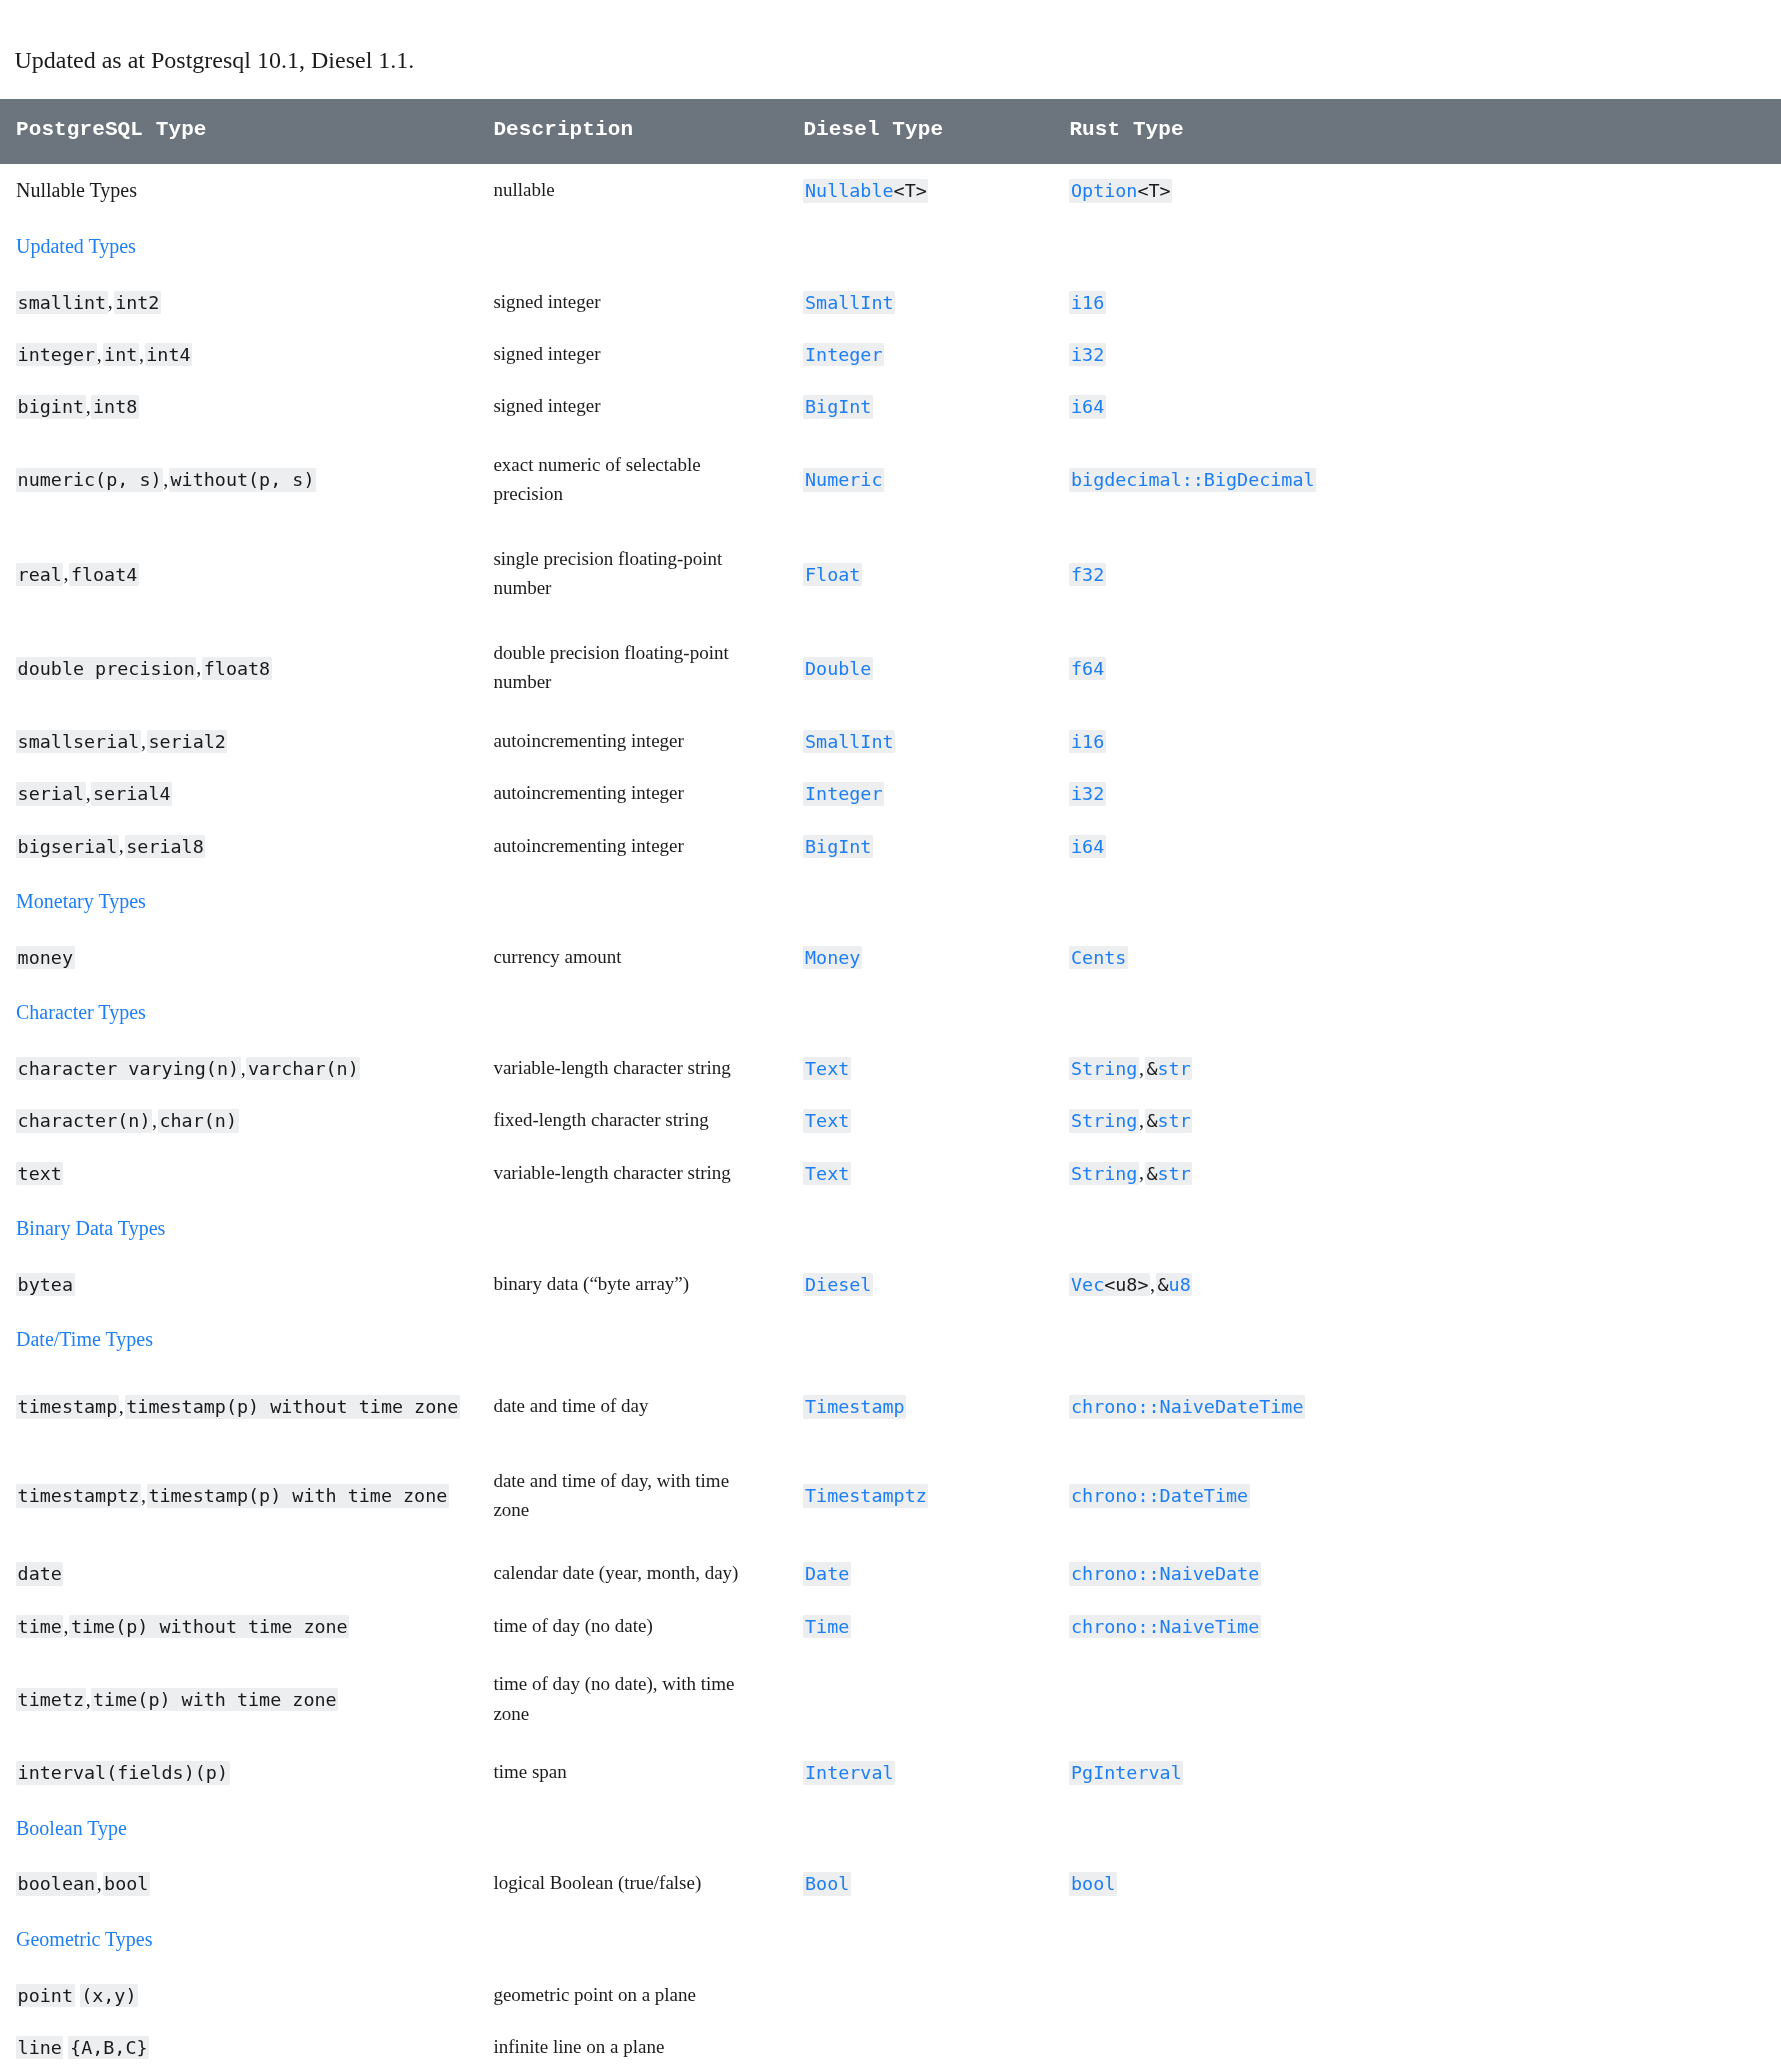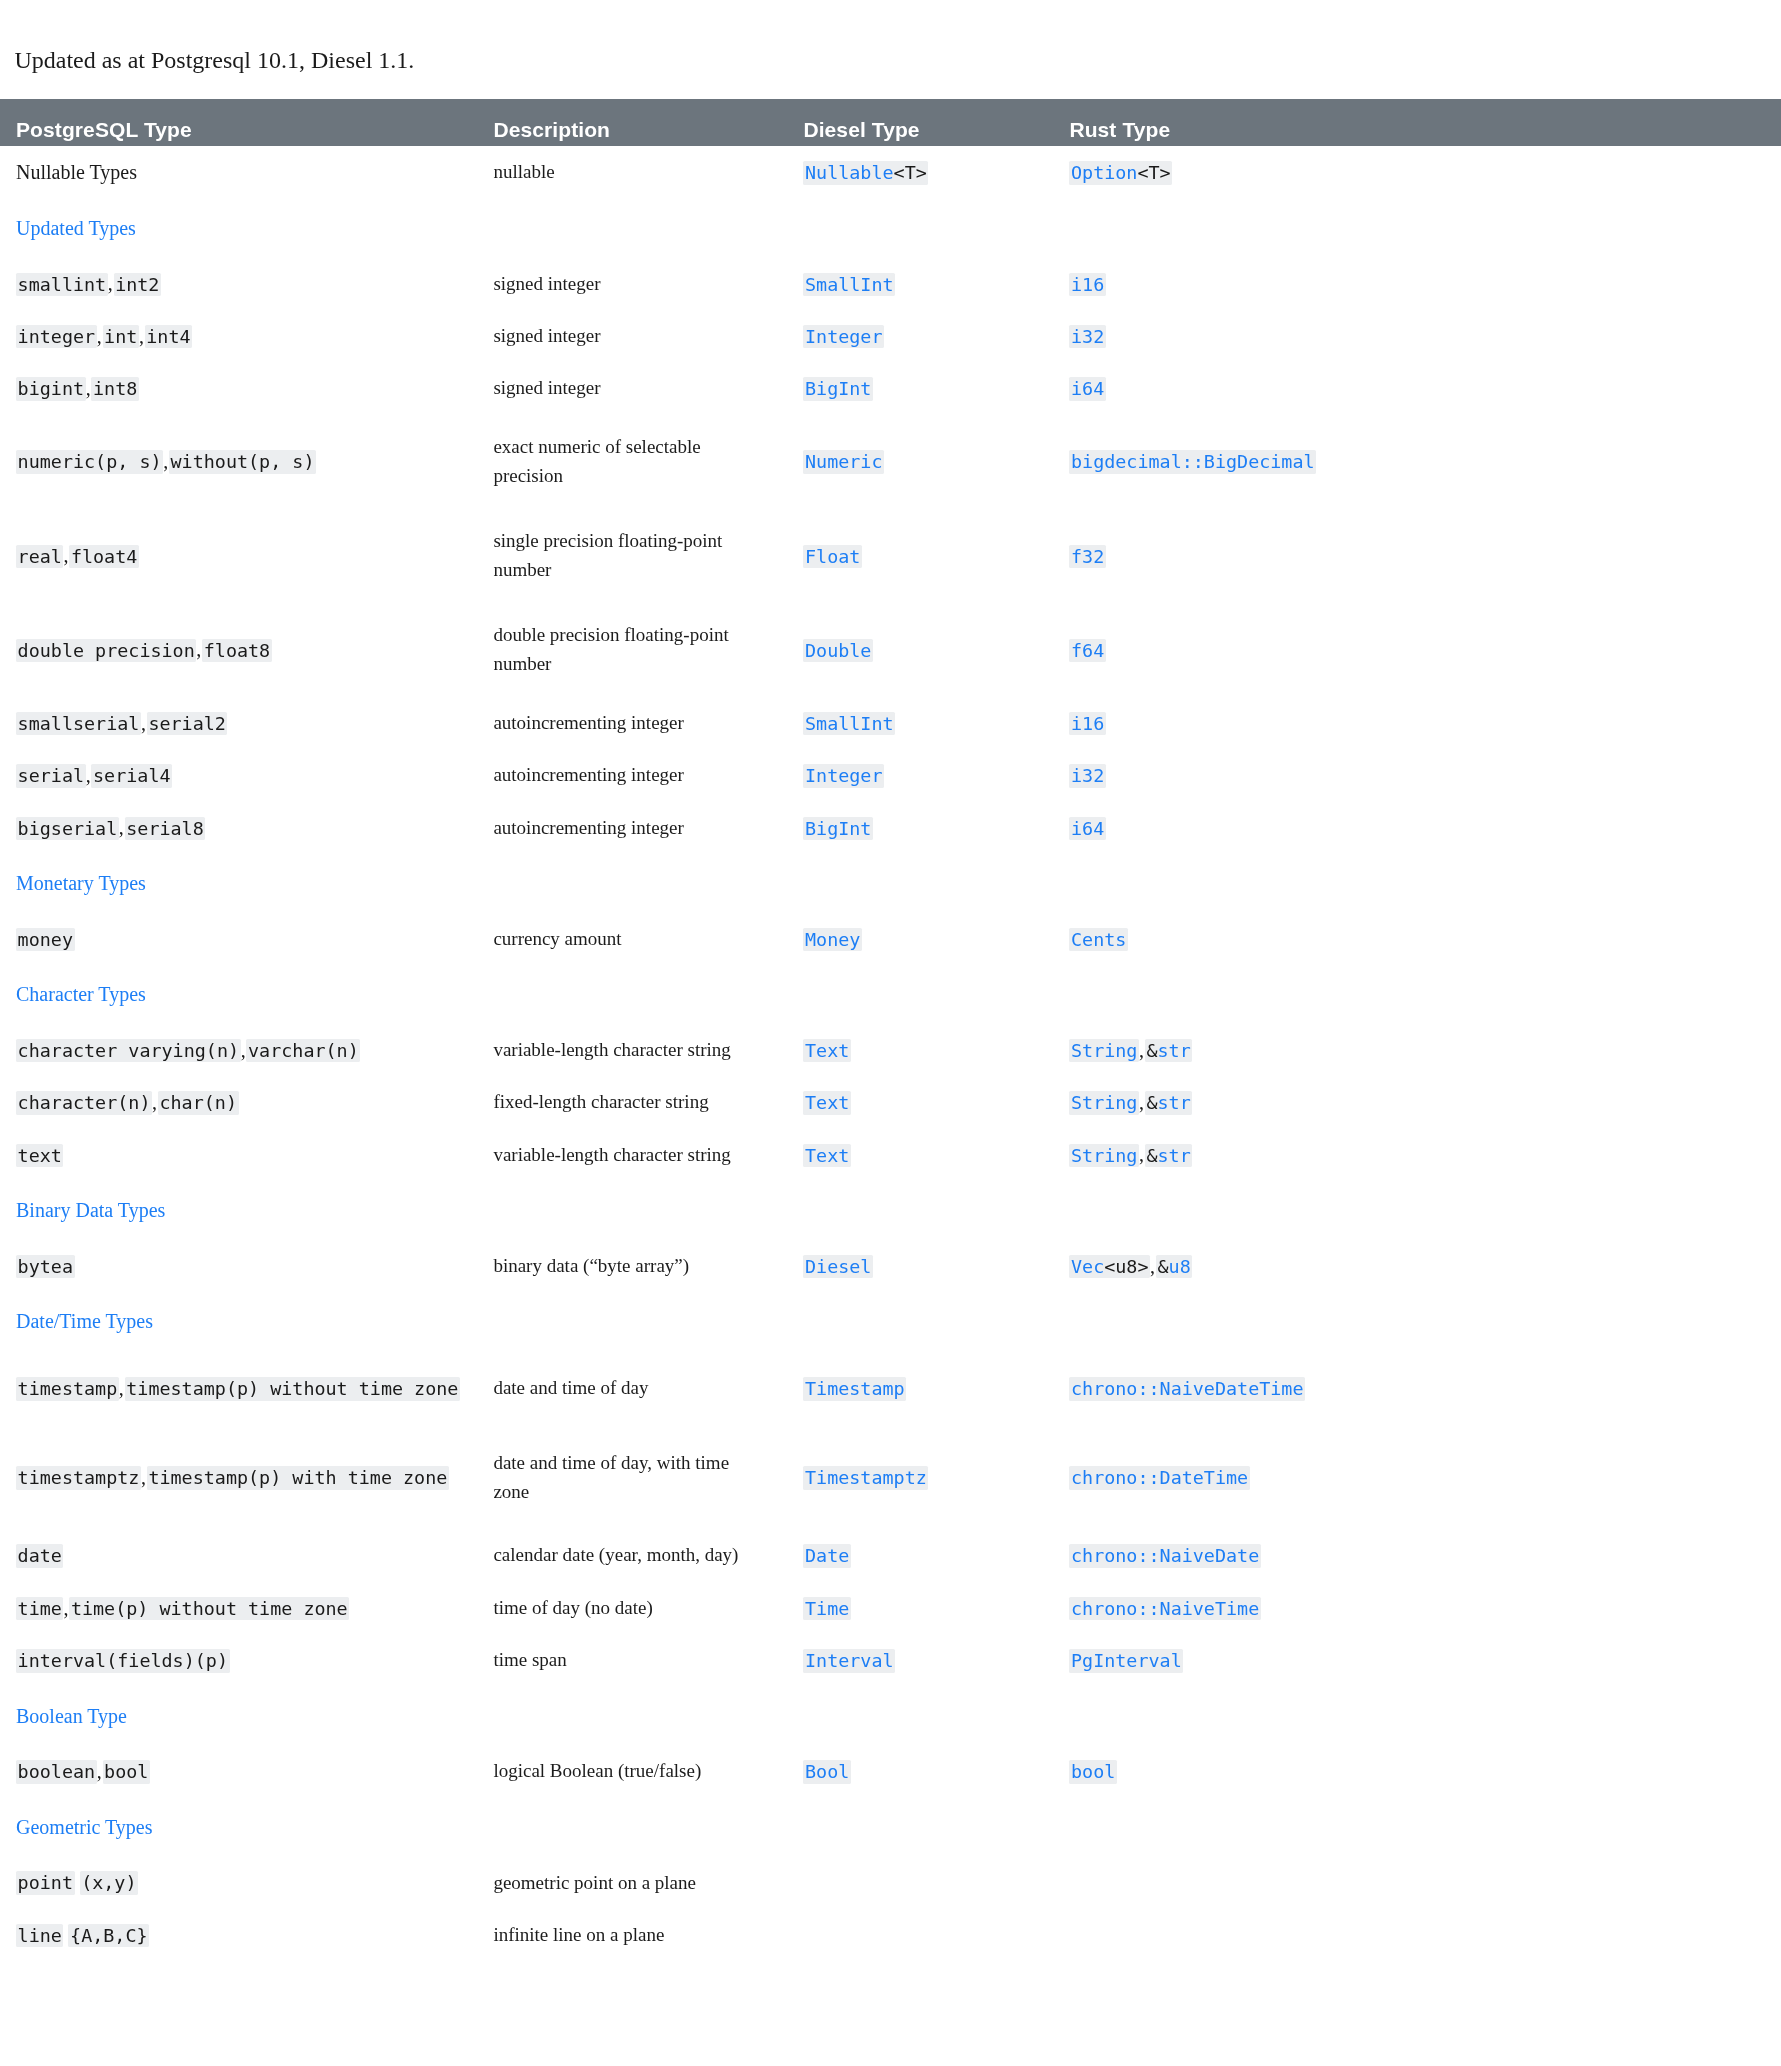--- a/index.html
+++ b/index.html
@@ -28,24 +28,24 @@
   }
   table.types col.c1{width:479px;}
   table.types col.c2{width:310px;}
   table.types col.c3{width:266px;}
   table.types col.c4{width:727px;}
 
   thead th{
     background:#6c757d;
     color:#ffffff;
     text-align:left;
-    font-family:Liberation Sans, sans-serif;
+    font-family:Liberation Mono, monospace;
     font-weight:bold;
     font-size:21px;
-    padding:19px 0 4px 16px;
+    padding:19px 0 23px 16px;
     vertical-align:middle;
     letter-spacing:0.1px;
   }
   thead th.h2,thead th.h3,thead th.h4{padding-left:14.4px;}
 
   tbody td{
     vertical-align:middle;
     padding:11.2px 14.4px 11.2px 16px;
     border:0;
     font-size:20px;
@@ -261,20 +261,26 @@
           <td class="desc">calendar date (year, month, day)</td>
           <td class="diesel"><code><span class="lnk">Date</span></code></td>
           <td class="rust"><code><span class="lnk">chrono::NaiveDate</span></code></td>
         </tr>
         <tr>
           <td class="pg"><code><span class="plain">time</span></code><span class="sep">,</span><code><span class="plain">time(p) without time zone</span></code></td>
           <td class="desc">time of day (no date)</td>
           <td class="diesel"><code><span class="lnk">Time</span></code></td>
           <td class="rust"><code><span class="lnk">chrono::NaiveTime</span></code></td>
         </tr>
+        <tr class="tall">
+          <td class="pg"><code><span class="plain">timetz</span></code><span class="sep">,</span><code><span class="plain">time(p) with time zone</span></code></td>
+          <td class="desc">time of day (no date), with time zone</td>
+          <td class="diesel"></td>
+          <td class="rust"></td>
+        </tr>
         <tr>
           <td class="pg"><code><span class="plain">interval(fields)(p)</span></code></td>
           <td class="desc">time span</td>
           <td class="diesel"><code><span class="lnk">Interval</span></code></td>
           <td class="rust"><code><span class="lnk">PgInterval</span></code></td>
         </tr>
         <tr class="sect">
           <td class="section"><a href="#">Boolean Type</a></td>
           <td></td>
           <td></td>

